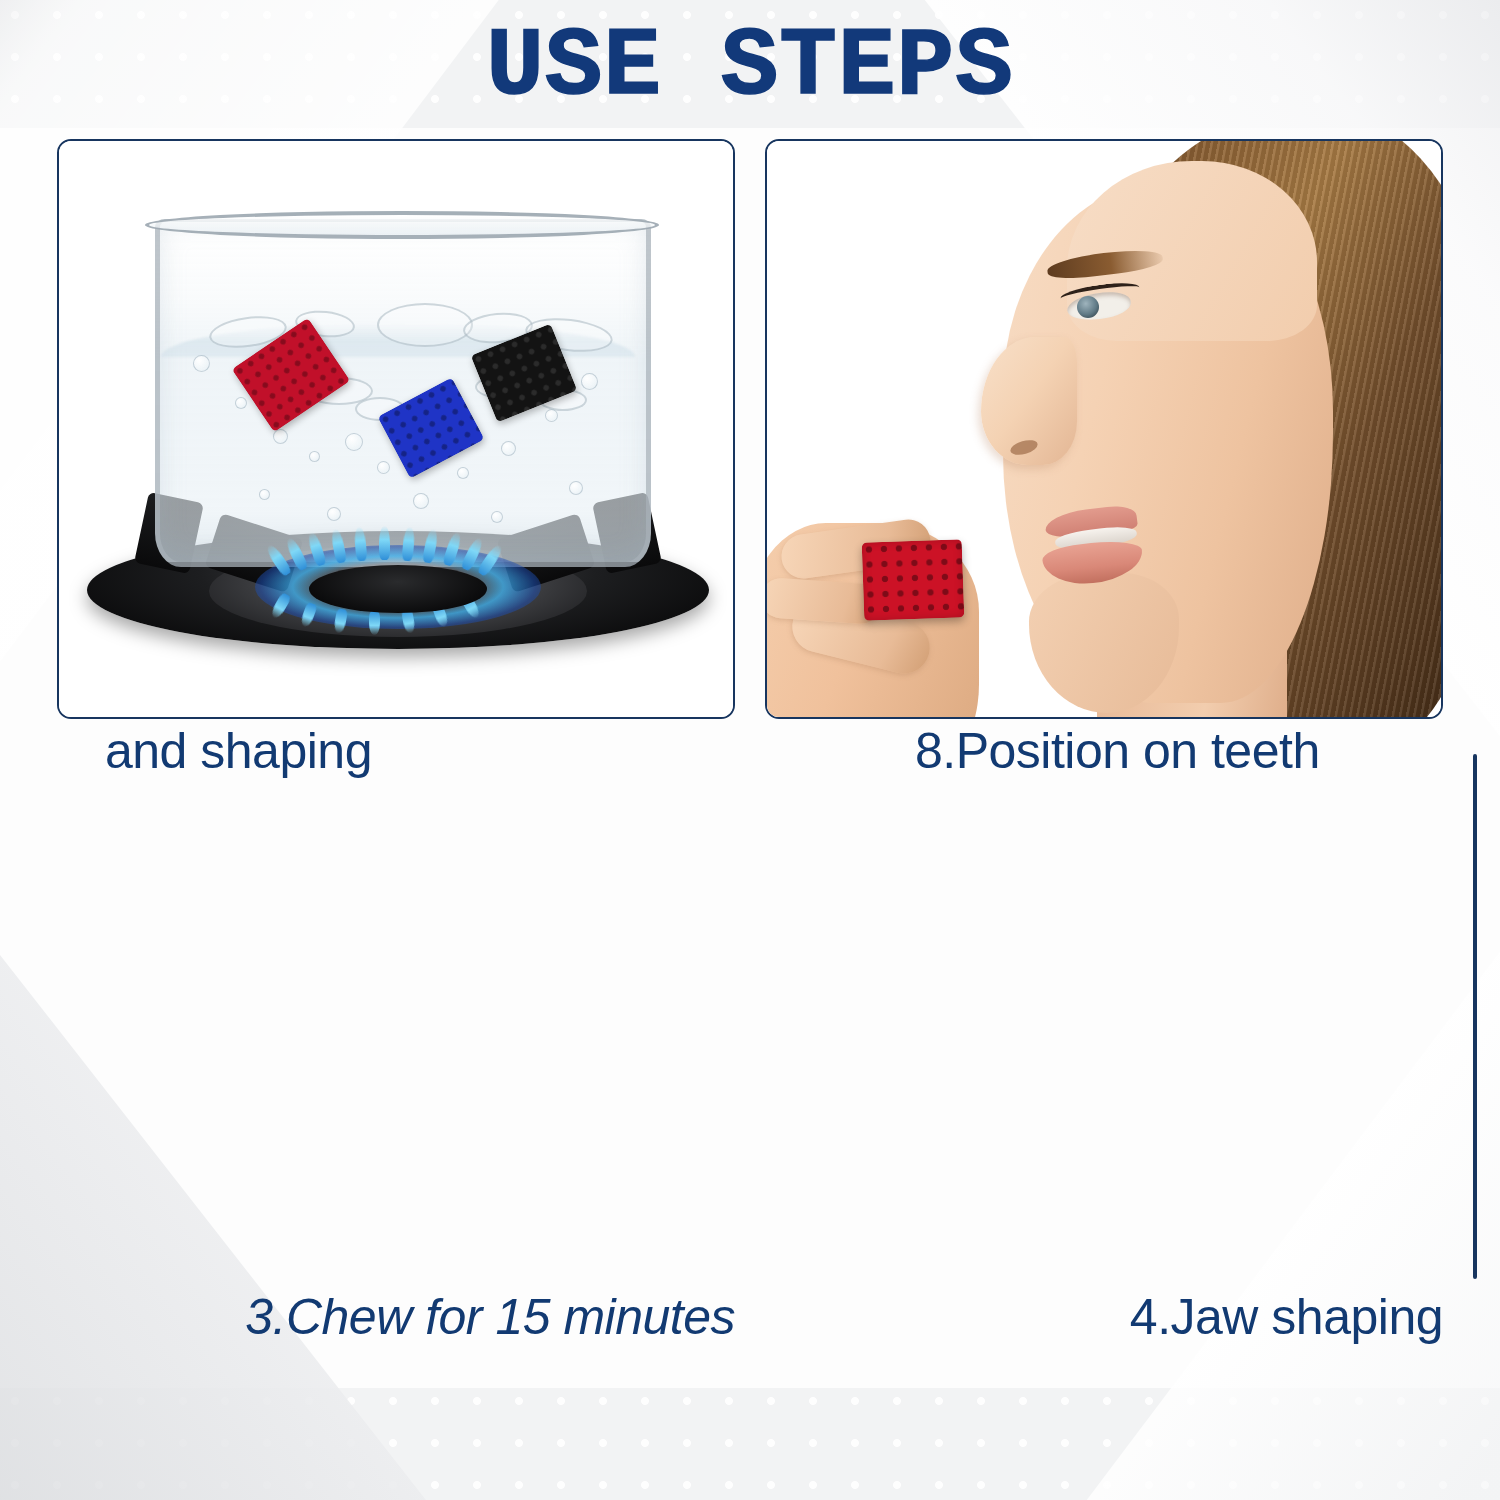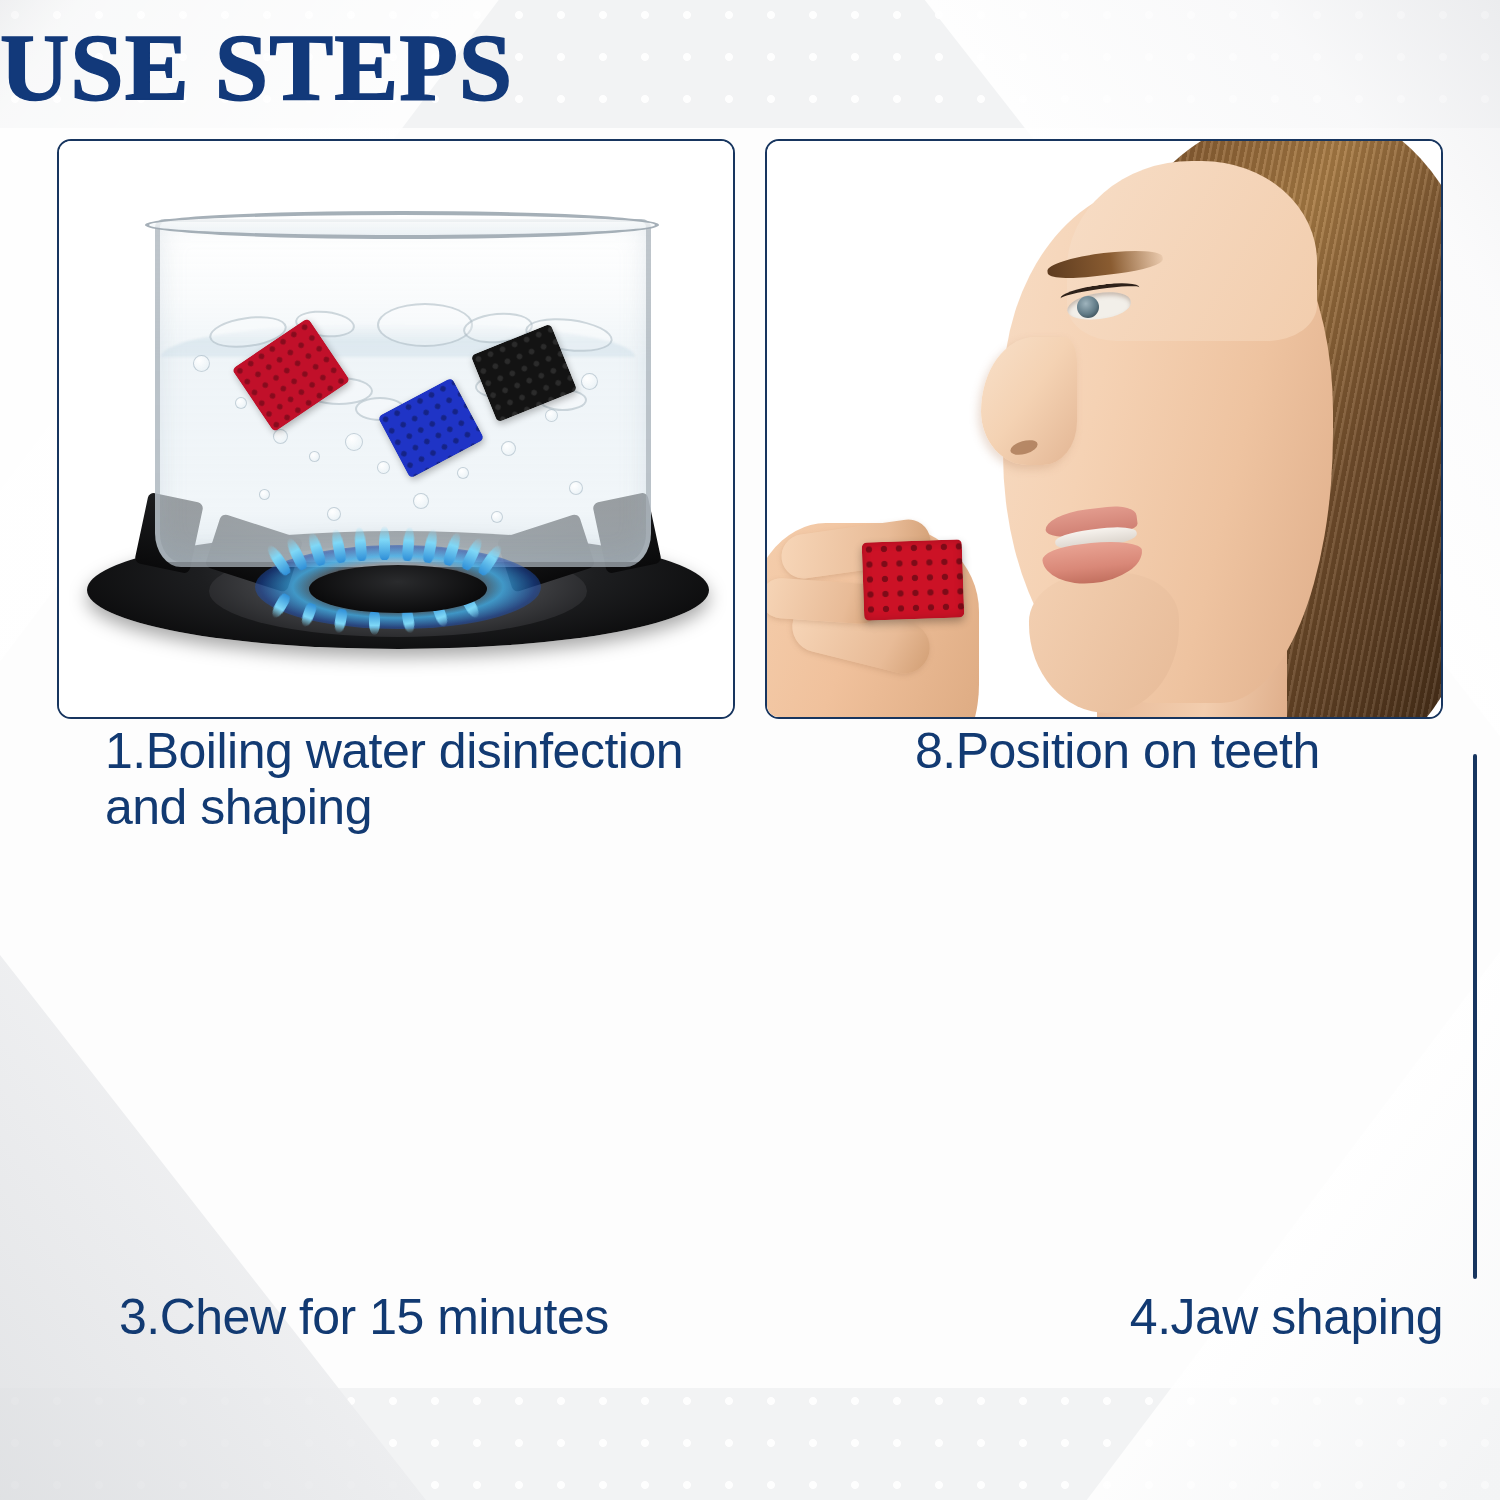--- a/index.html
+++ b/index.html
@@ -85,21 +85,22 @@
     background: linear-gradient(90deg, rgba(255,255,255,0.85) 0%, rgba(244,245,246,0.6) 48%, rgba(226,227,230,0.0) 100%);
     transform: rotate(37deg);
   }
 
   
   .title {
     position: absolute;
     top: 18px;
     left: 0;
     width: 100%;
-    font-family: Liberation Serif, serif;
+    text-align: center;
+    font-family: Liberation Mono, monospace;
     font-weight: bold;
     font-size: 96px;
     letter-spacing: 1px;
     color: #12397a;
     line-height: 1.05;
     z-index: 5;
     -webkit-text-stroke: 1.5px #12397a;
   }
 
   
@@ -130,21 +131,21 @@
 
   .caption {
     font-family: "Liberation Sans", sans-serif;
     font-size: 50px;
     line-height: 1.12;
     color: #123a72;
     letter-spacing: -0.5px;
   }
   .cap-1 { padding-left: 48px;  padding-top: 4px; }
   .cap-2 { padding-left: 150px; padding-top: 4px; }
-  .cap-3 { padding-left: 62px;  padding-top: 10px; text-align: left; }
+  .cap-3 { padding-left: 62px;  padding-top: 10px; text-align: right; font-style: italic; }
   .cap-4 { padding-left: 198px; padding-top: 10px; text-align: right; }
 
   
   .pot-scene { position: absolute; inset: 0; background: #fff; }
   .pot-glass {
     position: absolute;
     left: 96px; top: 78px;
     width: 486px; height: 340px;
     border: 5px solid rgba(168,178,186,0.75);
     border-top-width: 3px;
@@ -519,21 +520,20 @@
           <div class="p2-finger" style="left:14px;top:386px;width:150px;height:44px;transform:rotate(-8deg)"></div>
           <div class="p2-finger" style="left:24px;top:470px;width:140px;height:52px;transform:rotate(14deg)"></div>
           <div class="p2-finger" style="left:-6px;top:440px;width:120px;height:40px;transform:rotate(4deg)"></div>
           <div class="p2-pad"></div>
         </div>
       </div>
     </div>
 
     <div class="step" style="grid-row:2 / span 2; align-self:start;">
       <div class="caption cap-1">
-        <div>1.Boiling water disinfection</div>
         <div>and shaping</div>
       </div>
     </div>
 
     <div class="step" style="grid-row:2 / span 2; align-self:start;">
       <div class="caption cap-2">8.Position on teeth</div>
     </div>
 
     <div class="step" style="grid-row:3;">
       <div class="photo-frame">

